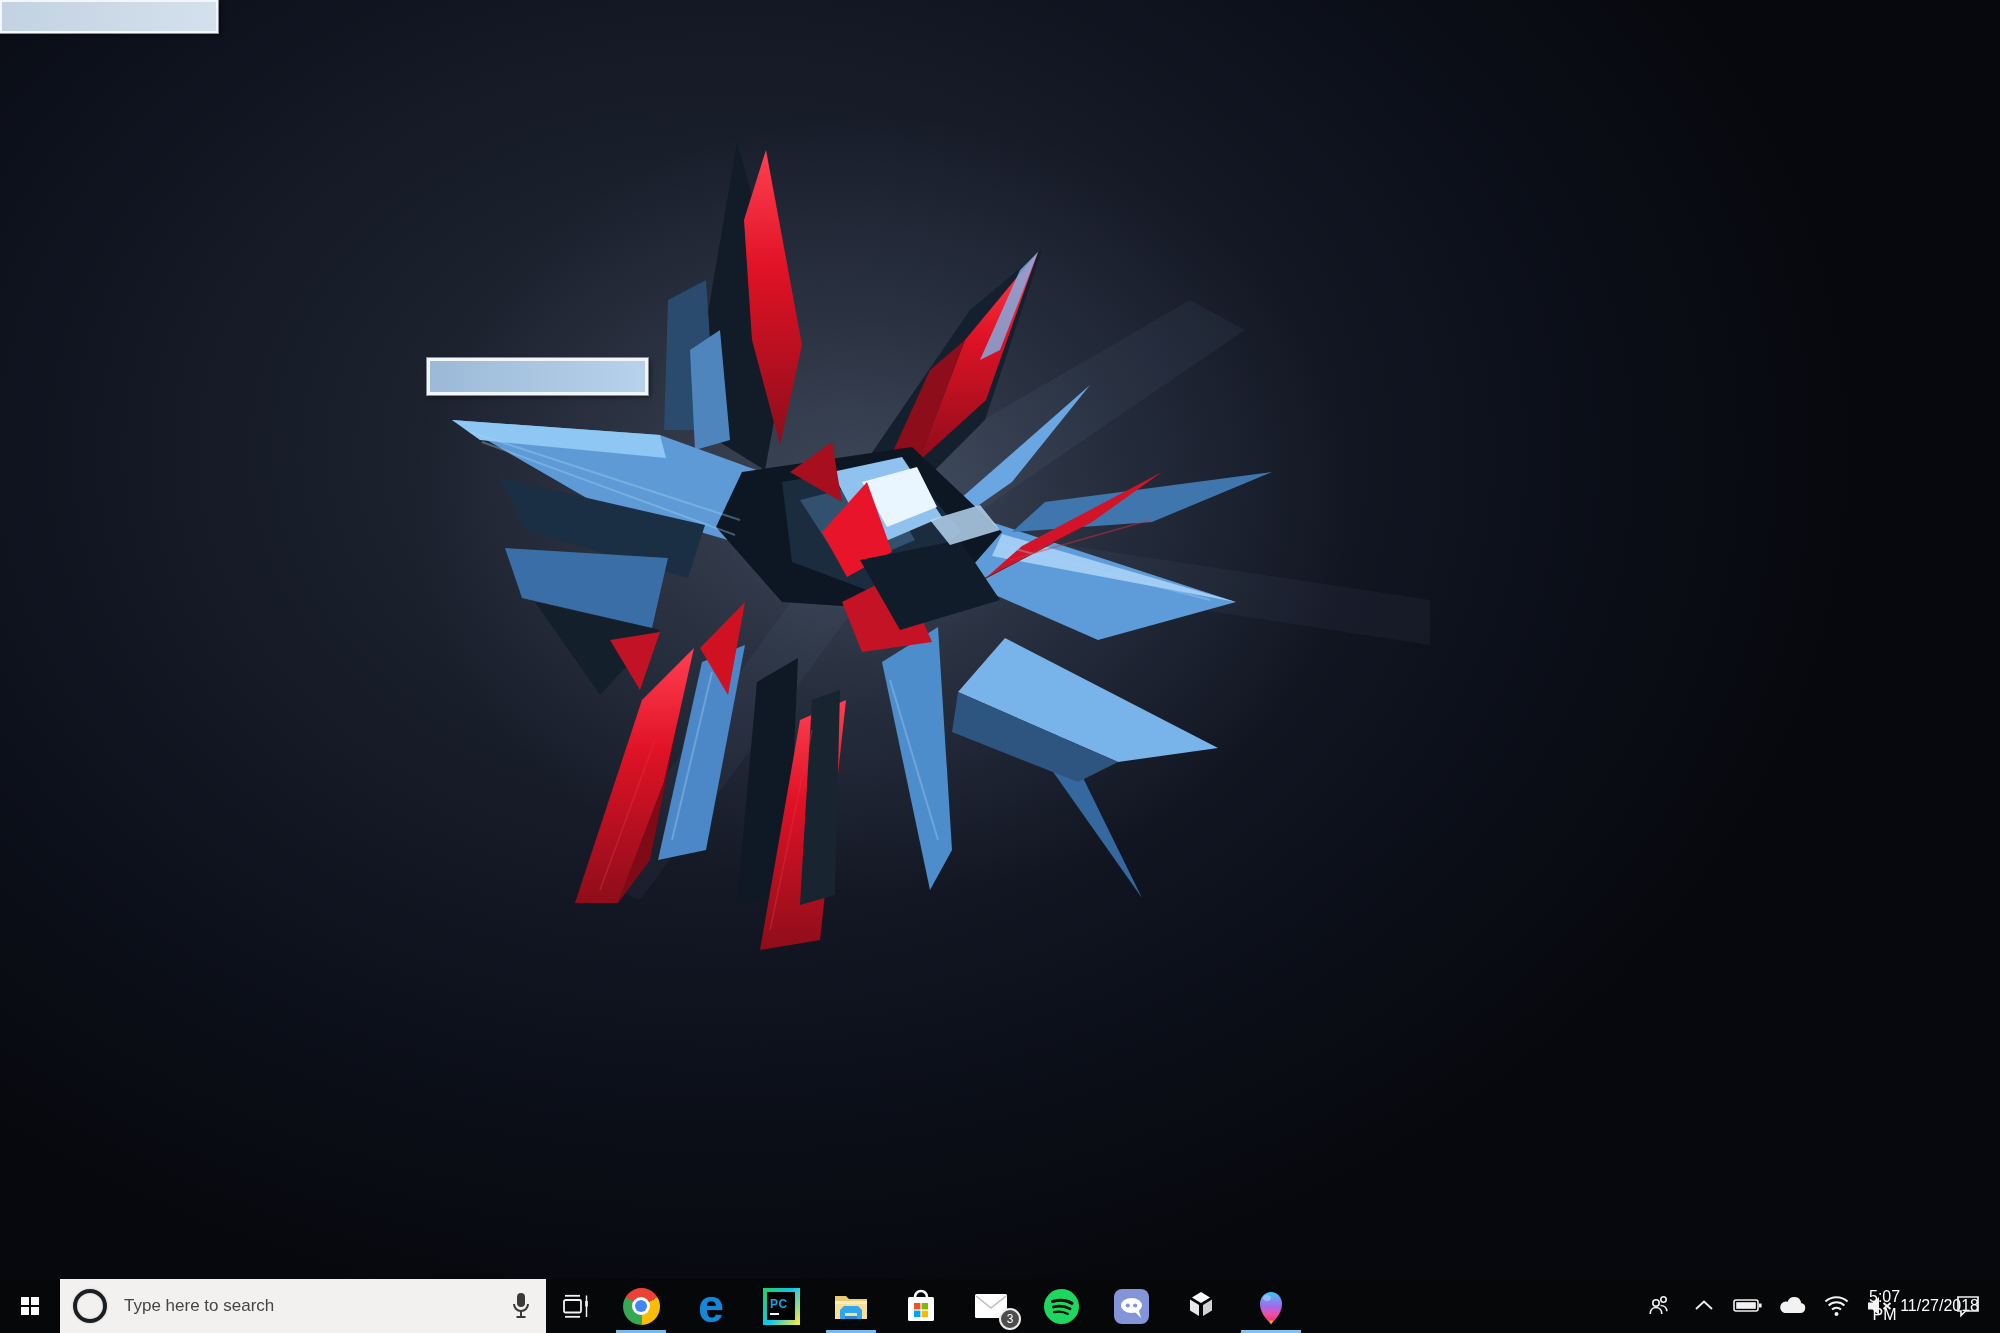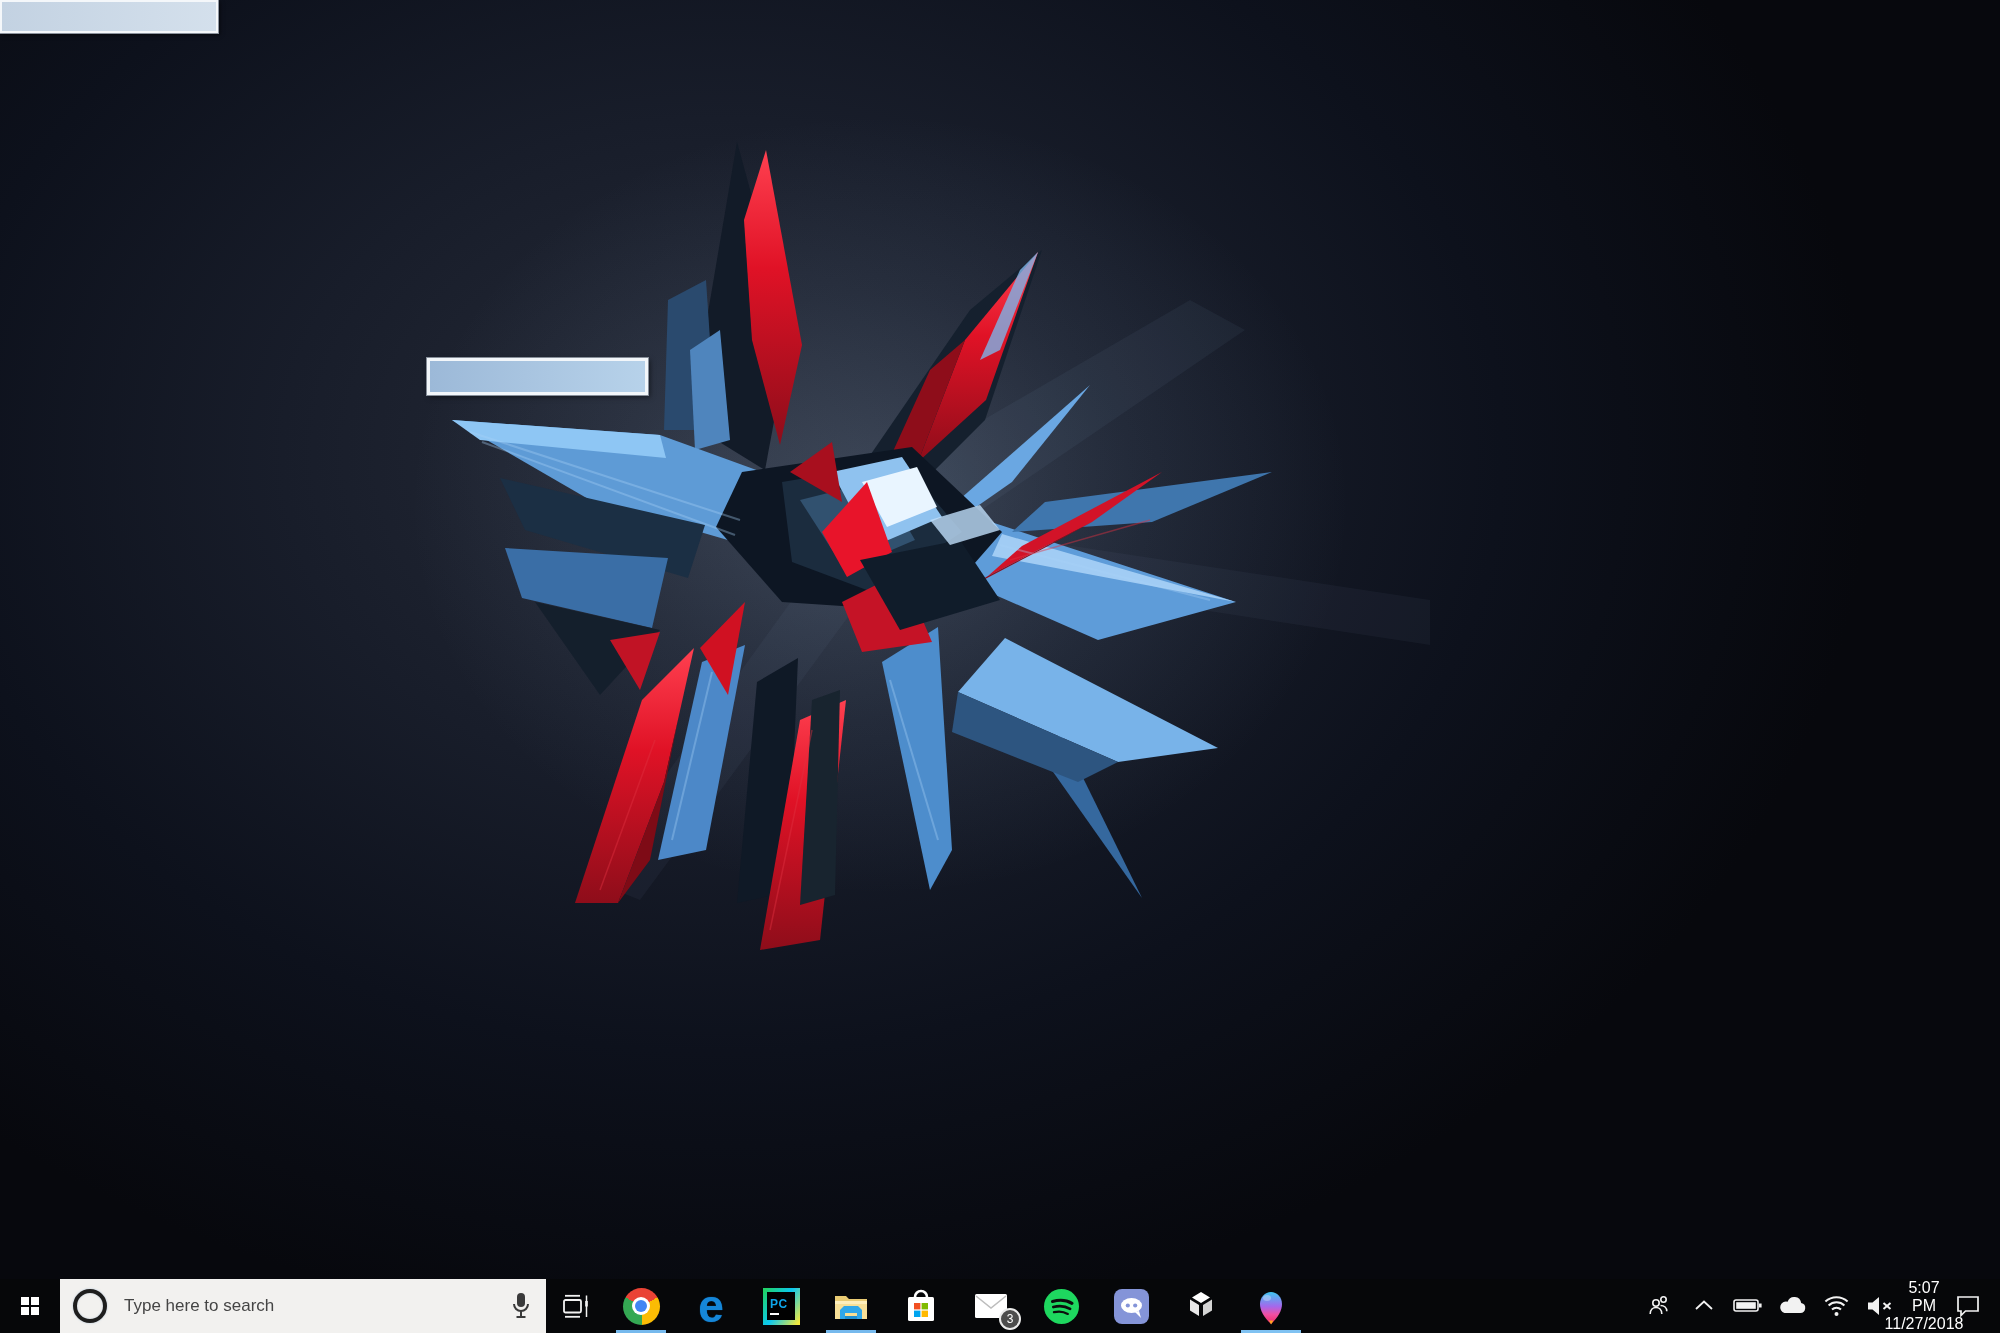--- a/index.html
+++ b/index.html
@@ -54,21 +54,21 @@
     display:flex;align-items:center;justify-content:center;}
   .pycharm-inner{width:28px;height:28px;background:#010101;color:#0ea5e9;display:flex;flex-direction:column;
     align-items:flex-start;justify-content:center;padding-left:3px;box-sizing:border-box;}
   .pycharm-inner .pc{font-size:12px;font-weight:700;letter-spacing:.5px;line-height:12px;}
   .pycharm-inner .underscore{width:9px;height:2px;background:#fff;margin-top:3px;}
   .teardrop-wrap{width:30px;height:38px;}
 
   
   .tray{margin-left:auto;display:flex;align-items:stretch;padding-right:10px;}
   .tray .tb-btn{width:44px;}
-  .clock{width:100px;display:flex;flex-direction:column;align-items:center;justify-content:center;
+  .clock{width:100px;display:flex;flex-direction:row;align-items:center;justify-content:center;
     color:#fff;font-size:16px;line-height:18px;}
   .action{width:54px;}
 
   .badge{position:absolute;right:5px;bottom:3px;width:18px;height:18px;border-radius:50%;
     background:#4d4d4d;border:2px solid #ececec;color:#fff;font-size:12px;font-weight:400;
     display:flex;align-items:center;justify-content:center;}
 </style>
 </head>
 <body>
 

